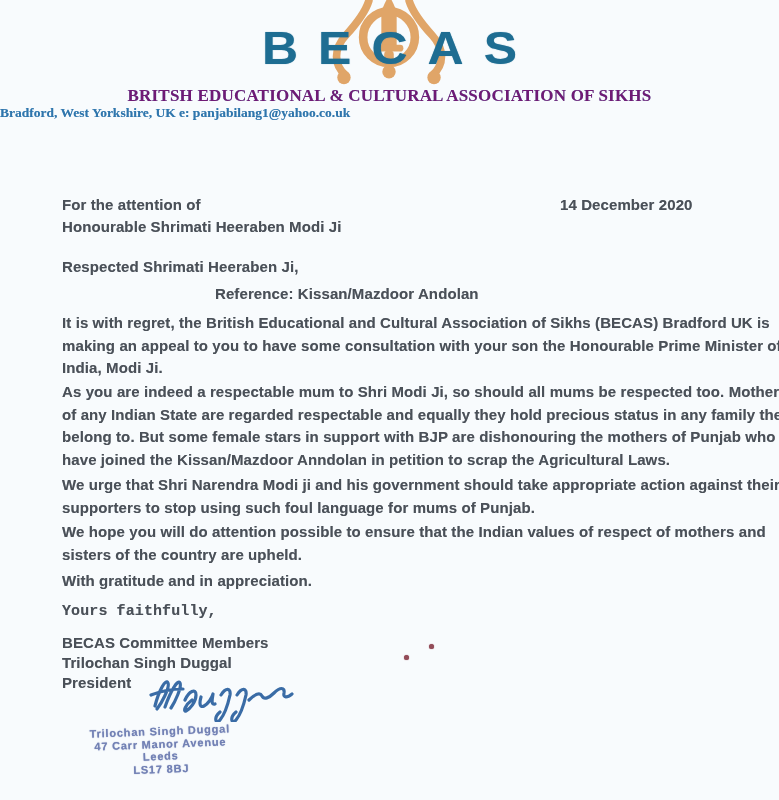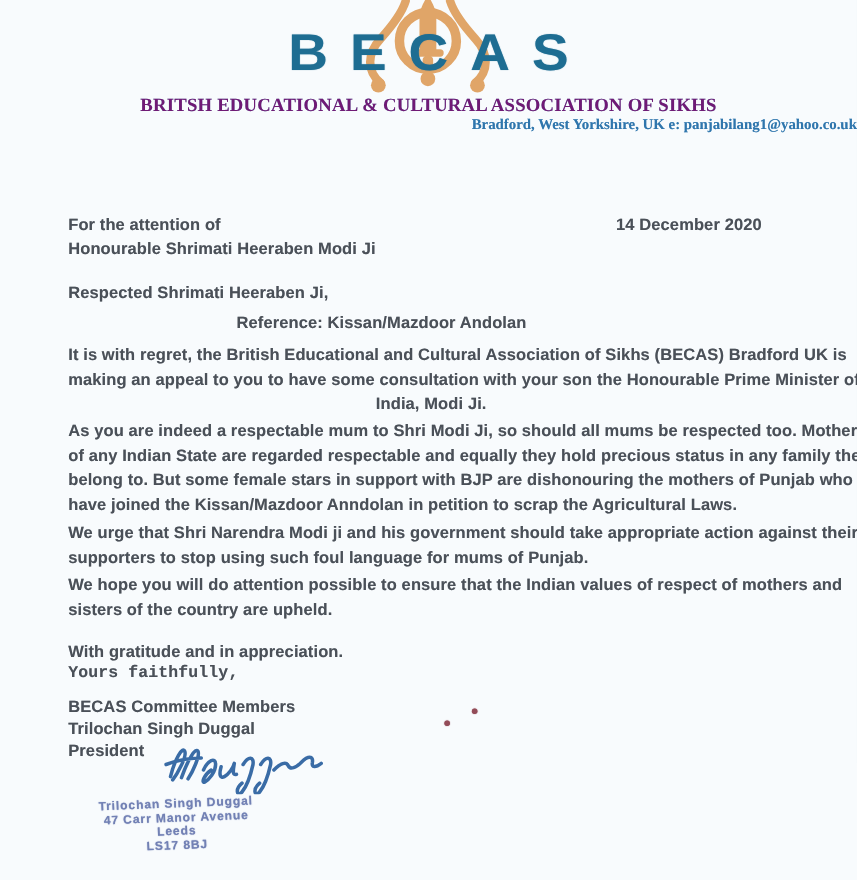--- a/index.html
+++ b/index.html
@@ -24,21 +24,21 @@
   .org-name{
     position:absolute;top:86px;left:0;width:100%;
     text-align:center;
     font-family:"Liberation Serif",serif;
     font-weight:bold;font-size:17px;color:#701a75;
     letter-spacing:.2px;
     text-shadow:0 0 .6px rgba(45,121,168,.55);
   }
   .org-address{
     position:absolute;top:105px;left:0;width:100%;
-    text-align:right;
+    text-align:left;
     font-family:"Liberation Serif",serif;
     font-weight:bold;font-size:13.5px;color:#2f76ad;
     text-shadow:0 0 .6px rgba(47,118,173,.5);
   }
   
   .btxt{
     position:absolute;left:62px;width:660px;
     font-size:15px;font-weight:bold;color:#4a5058;
     line-height:22.5px;letter-spacing:.1px;
     text-shadow:0 0 .6px rgba(74,80,88,.45);
@@ -92,21 +92,21 @@
   <div class="org-name">BRITSH EDUCATIONAL &amp; CULTURAL ASSOCIATION OF SIKHS</div>
   <div class="org-address">Bradford, West Yorkshire, UK e: panjabilang1@yahoo.co.uk</div>
 
   <div class="btxt date" style="top:194px;">14 December 2020</div>
   <div class="btxt" style="top:194px;">For the attention of</div>
   <div class="btxt" style="top:216px;">Honourable Shrimati Heeraben Modi Ji</div>
 
   <div class="btxt" style="top:256px;">Respected Shrimati Heeraben Ji,</div>
   <div class="btxt reference" style="top:283px;">Reference: Kissan/Mazdoor Andolan</div>
 
-  <div class="btxt para" style="top:312px;text-align:center;">
+  <div class="btxt para" style="top:312px;">
     <div>It is with regret, the British Educational and Cultural Association of Sikhs (BECAS) Bradford UK is</div>
     <div>making an appeal to you to have some consultation with your son the Honourable Prime Minister of</div>
     <div>India, Modi Ji.</div>
   </div>
 
   <div class="btxt para" style="top:381px;">
     <div>As you are indeed a respectable mum to Shri Modi Ji, so should all mums be respected too. Mothers</div>
     <div>of any Indian State are regarded respectable and equally they hold precious status in any family they</div>
     <div>belong to. But some female stars in support with BJP are dishonouring the mothers of Punjab who</div>
     <div>have joined the Kissan/Mazdoor Anndolan in petition to scrap the Agricultural Laws.</div>
@@ -115,21 +115,21 @@
   <div class="btxt para" style="top:474px;">
     <div>We urge that Shri Narendra Modi ji and his government should take appropriate action against their</div>
     <div>supporters to stop using such foul language for mums of Punjab.</div>
   </div>
 
   <div class="btxt para" style="top:521px;">
     <div>We hope you will do attention possible to ensure that the Indian values of respect of mothers and</div>
     <div>sisters of the country are upheld.</div>
   </div>
 
-  <div class="btxt" style="top:570px;margin-top:12px;">With gratitude and in appreciation.</div>
+  <div class="btxt" style="top:570px;">With gratitude and in appreciation.</div>
 
   <div class="btxt" style="top:601px;font-family:Liberation Mono, monospace;">Yours faithfully,</div>
   <div class="btxt" style="top:632px;">BECAS Committee Members</div>
   <div class="btxt" style="top:652px;">Trilochan Singh Duggal</div>
   <div class="btxt" style="top:672px;">President</div>
 
   <div class="signature">
     <svg width="160" height="60" viewBox="0 0 160 60">
       <path d="M10,44 C14,28 21,16 23,21 C25,26 16,42 12,47
                M20,45 C26,28 33,17 35,21 C37,25 30,40 26,46

